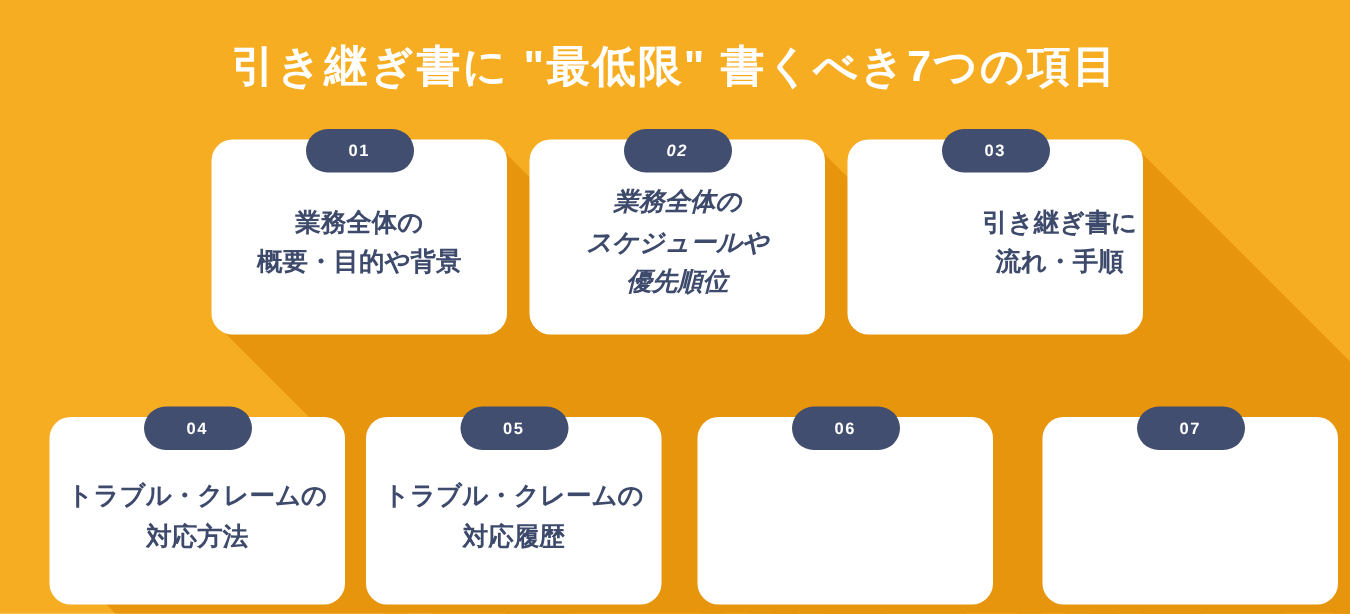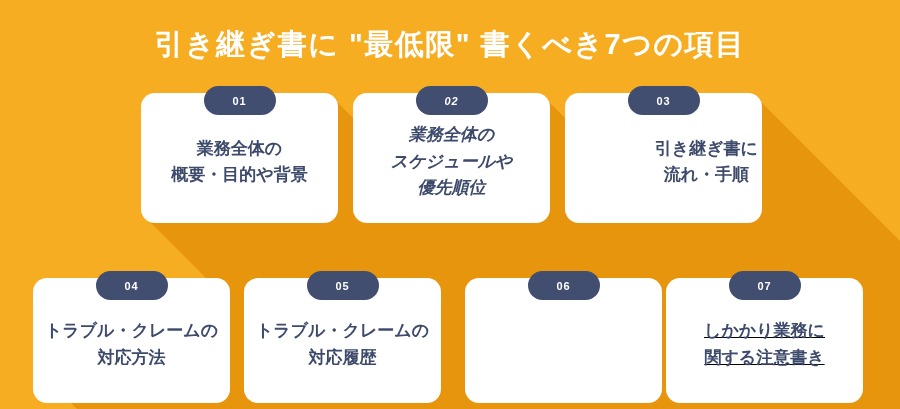--- a/index.html
+++ b/index.html
@@ -61,21 +61,21 @@
     justify-content: center;
   }
   .r1 { top: 93px;  height: 130px; }
   .r2 { top: 250px; height: 125px; margin-top: 28px; }
   .c1 { left: 141px; }
   .c2 { left: 353px; font-style: italic; }
   .c3 { left: 565px; justify-content: flex-end; }
   .c4 { left: 33px; }
   .c5 { left: 244px; }
   .c6 { left: 465px; align-items: flex-end; }
-  .c7 { left: 666px; text-decoration: underline; }
+  .c7 { left: 695px; }
 
   .badge {
     position: absolute;
     top: -7px;
     left: 50%;
     transform: translateX(-50%);
     width: 72px;
     height: 29px;
     background: var(--badge);
     border-radius: 15px;
@@ -145,17 +145,15 @@
   <div class="card r2 c5">
     <div class="badge">05</div>
     <div class="label">トラブル・クレームの
 対応履歴</div>
   </div>
   <div class="card r2 c6">
     <div class="badge">06</div>
   </div>
   <div class="card r2 c7">
     <div class="badge">07</div>
-    <div class="label">しかかり業務に
-関する注意書き</div>
   </div>
 
 </div>
 
 </body></html>

